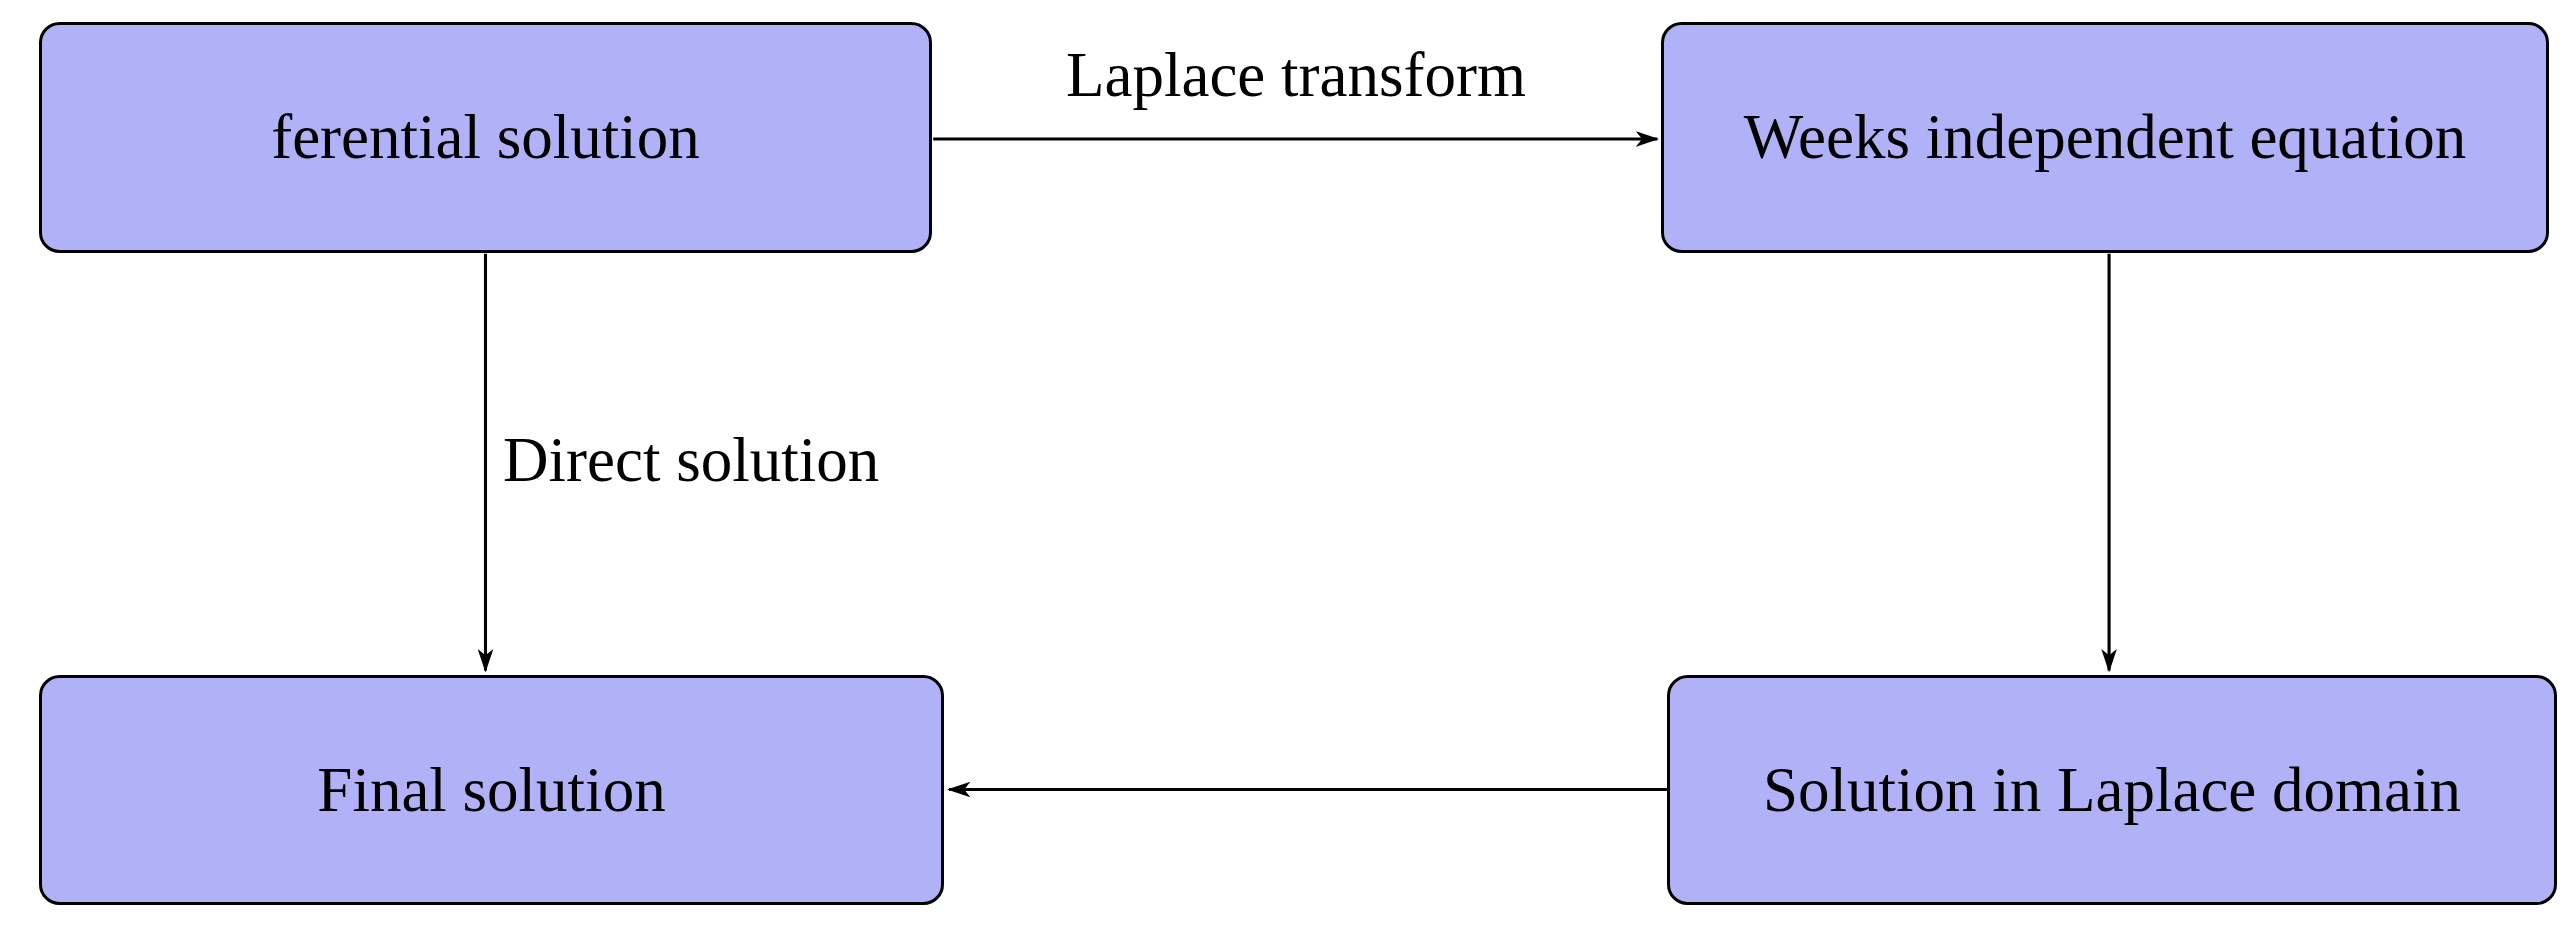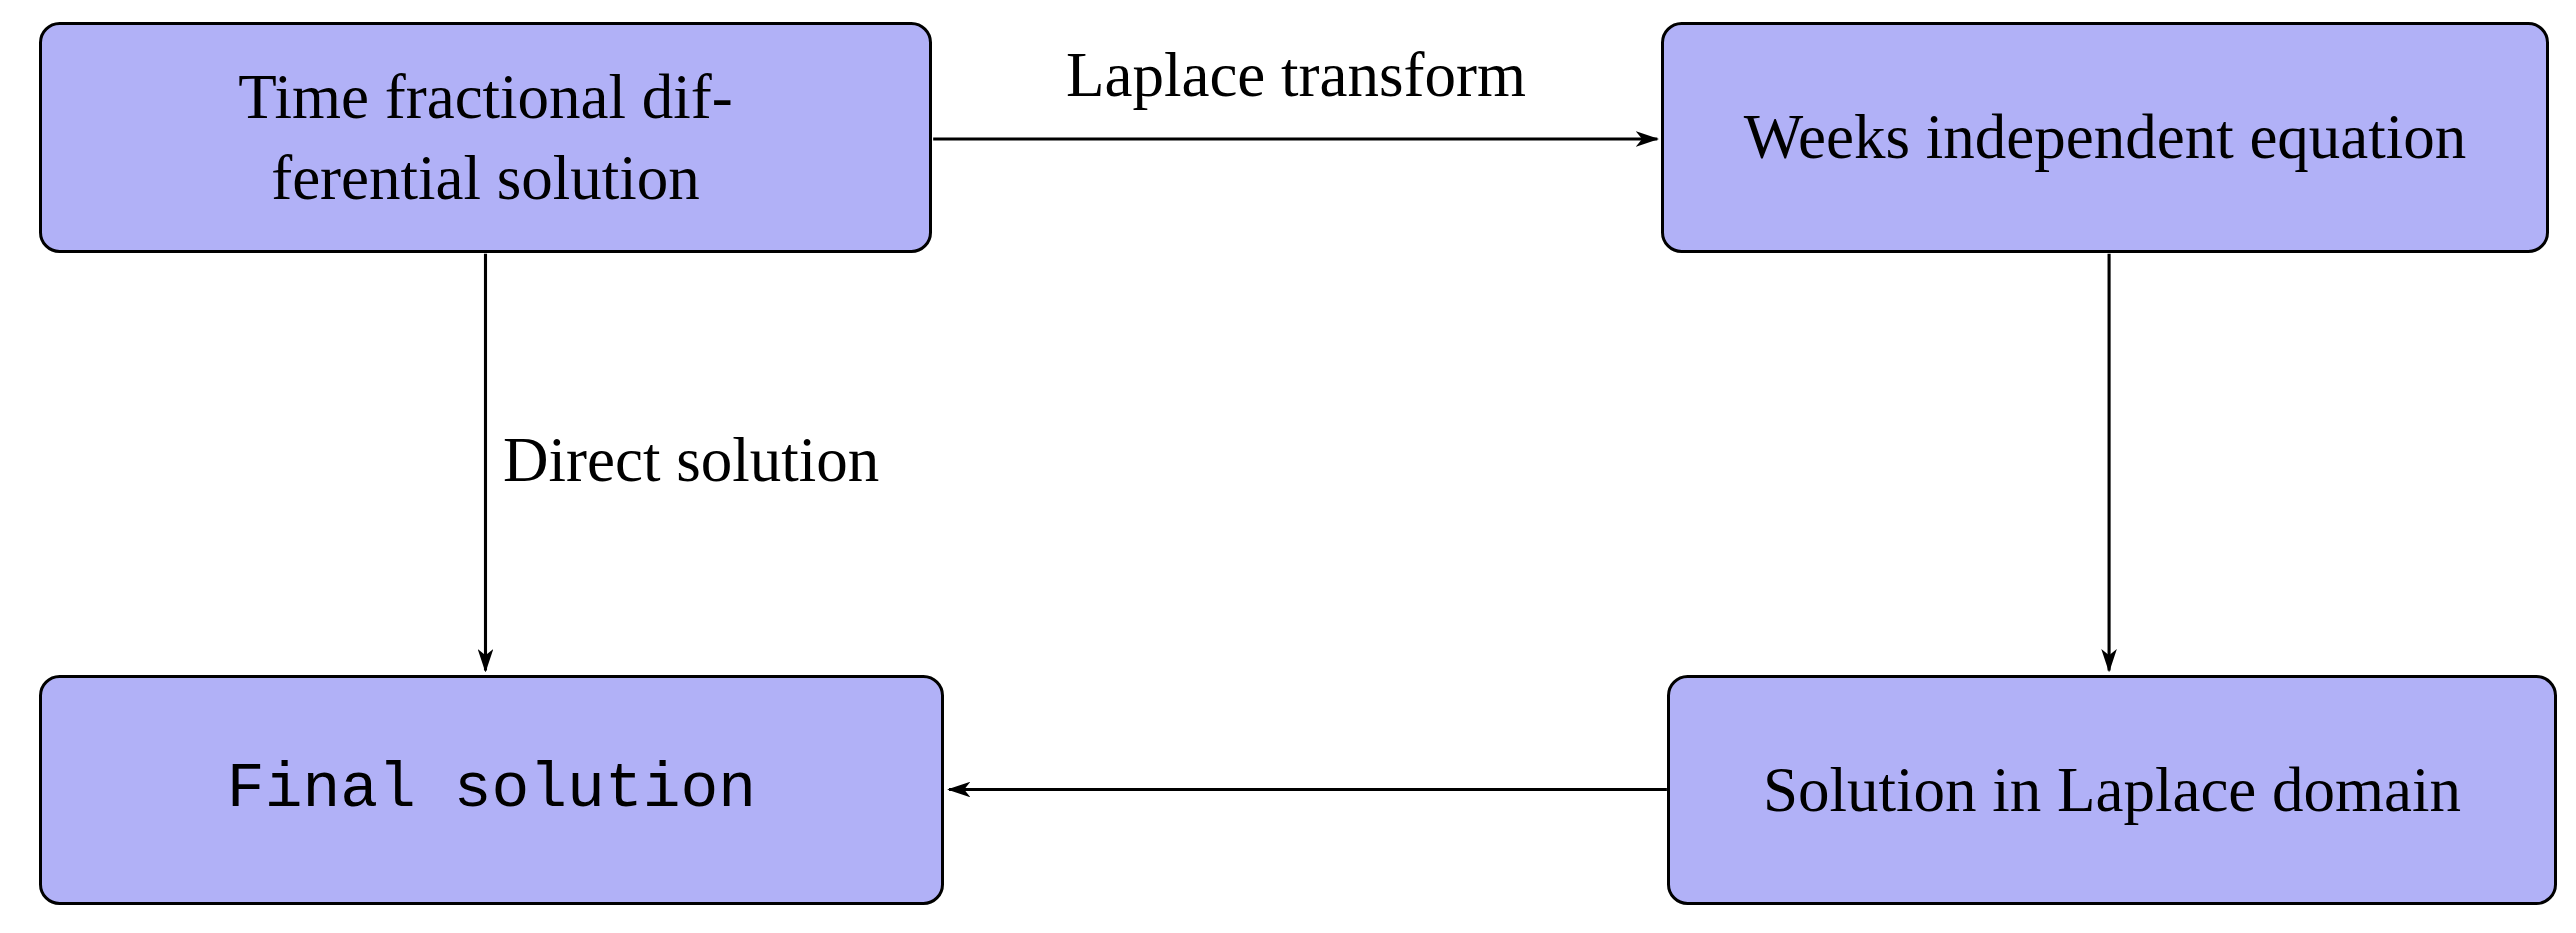--- a/index.html
+++ b/index.html
@@ -64,29 +64,28 @@
         <path d="M0,0 L12,4 L0,8 L3.2,4 Z" fill="#000000"></path>
       </marker>
     </defs>
     <line x1="1357" y1="202" x2="2410" y2="202" marker-end="url(#arrowhead)"></line>
     <line x1="706" y1="369" x2="706" y2="975" marker-end="url(#arrowhead)"></line>
     <line x1="3067" y1="369" x2="3067" y2="975" marker-end="url(#arrowhead)"></line>
     <line x1="2424" y1="1148" x2="1380" y2="1148" marker-end="url(#arrowhead)"></line>
   </svg>
 
   <div class="node" style="left:39px; top:22px; width:893px; height:231px;">
-    <span class="node-line">Time fractional dif-</span>
     <span class="node-line">ferential solution</span>
   </div>
 
   <div class="node" style="left:1661px; top:22px; width:888px; height:231px;">
     <span class="node-line">Weeks independent equation</span>
   </div>
 
-  <div class="node" style="left:39px; top:675px; width:905px; height:230px;font-family:Liberation Mono, monospace;">
+  <div class="node" style="left:39px; top:675px; width:905px; height:230px;">
     <span class="node-line">Final solution</span>
   </div>
 
   <div class="node" style="left:1667px; top:675px; width:890px; height:230px;">
     <span class="node-line">Solution in Laplace domain</span>
   </div>
 
   <div class="edge-label center-x" style="left:1296px; top:38px;">Laplace transform</div>
 
   <div class="edge-label" style="left:503px; top:423px;text-align:right;">Direct solution</div>

